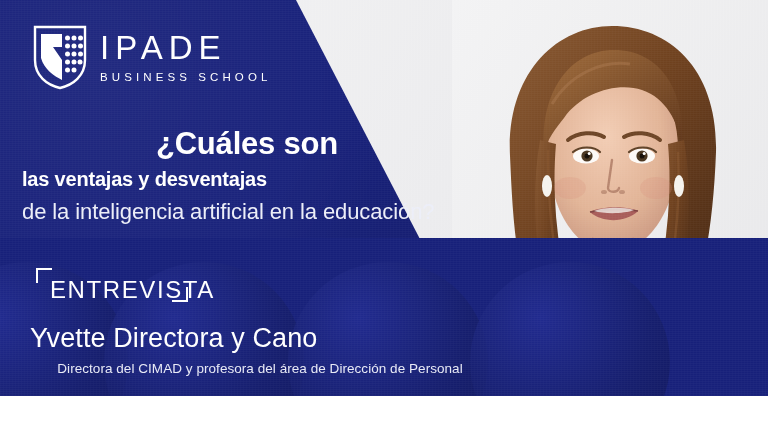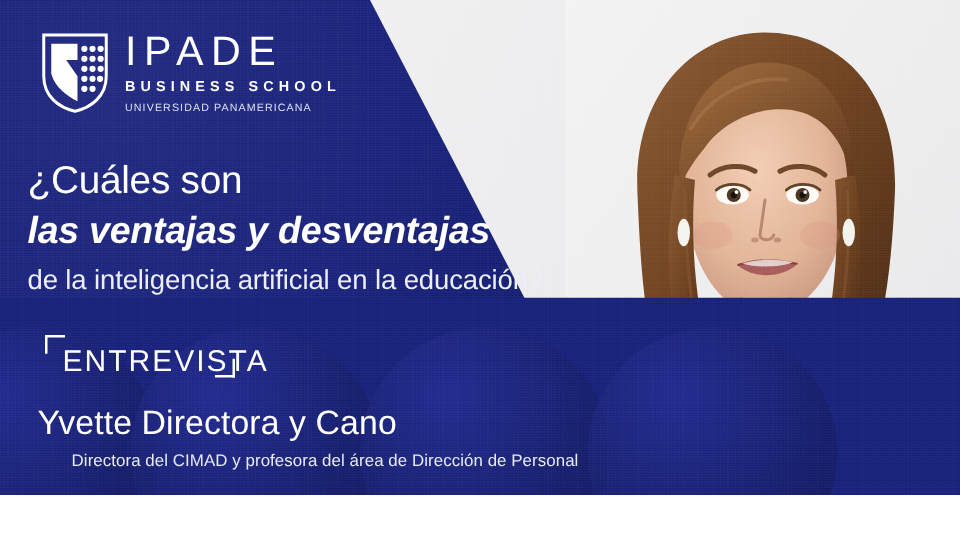--- a/index.html
+++ b/index.html
@@ -114,53 +114,53 @@
     font-size: 33px;
     letter-spacing: 6px;
     line-height: 1;
     font-weight: 400;
   }
   .logo-sub1 {
     color: #ffffff;
     font-size: 11.5px;
     letter-spacing: 4.1px;
     margin-top: 7px;
-    font-weight: 700;
+    font-weight: 400;
   }
   .logo-sub2 {
     color: #dfe2f2;
     font-size: 8.5px;
     letter-spacing: 0.9px;
     margin-top: 5px;
     font-weight: 400;
   }
 
   
   .headline {
     position: absolute;
     left: 22px;
     top: 126px;
     z-index: 6;
     width: 450px;
   }
   .h-line1 {
     color: #ffffff;
     font-size: 31px;
-    font-weight: 400;
+    font-weight: 700;
     line-height: 1.18;
     letter-spacing: -0.2px;
+    text-align: center;
   }
   .h-line2 {
     color: #ffffff;
-    font-size: 30px;
+    font-size: 20px;
     font-weight: 700;
     line-height: 1.2;
     margin-top: 4px;
     letter-spacing: -0.2px;
-    font-style: italic;
   }
   .h-line3 {
     color: #eceef8;
     font-size: 22px;
     font-weight: 400;
     line-height: 1.22;
     margin-top: 8px;
     letter-spacing: -0.1px;
   }
 
@@ -370,21 +370,20 @@
         <circle cx="35.5" cy="38" r="2.5"></circle>
           <circle cx="42" cy="38" r="2.5"></circle>
           <circle cx="48" cy="38" r="2.5"></circle>
         <circle cx="35.5" cy="46" r="2.5"></circle>
           <circle cx="42" cy="46" r="2.5"></circle>
       </g>
     </svg>
     <div class="logo-text">
       <div class="logo-word">IPADE</div>
       <div class="logo-sub1">BUSINESS SCHOOL</div>
-      <div class="logo-sub2">UNIVERSIDAD PANAMERICANA</div>
     </div>
   </div>
 
   <div class="headline">
     <div class="h-line1">¿Cuáles son</div>
     <div class="h-line2">las ventajas y desventajas</div>
     <div class="h-line3">de la inteligencia artificial en la educación?</div>
   </div>
 
   <div class="badge">

